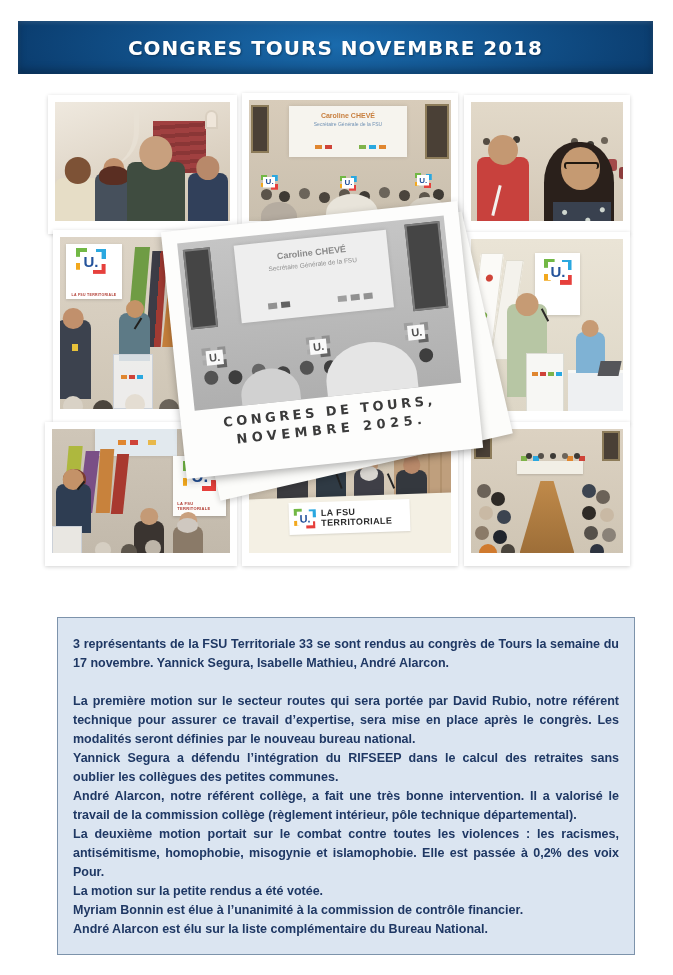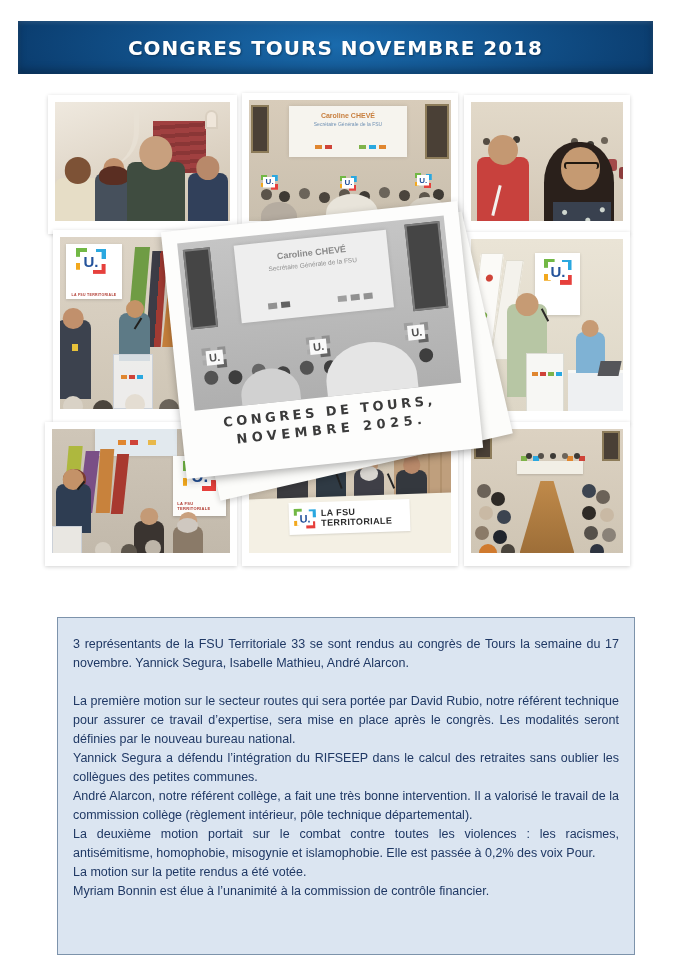--- a/index.html
+++ b/index.html
@@ -64,21 +64,21 @@
   .pol-photo{position:relative;width:100%;height:168px;overflow:hidden;
     background:linear-gradient(#cfc8ba,#b9b1a0);filter:grayscale(1) contrast(.95);}
   .pol-caption{margin-top:7px;text-align:center;color:#3b3b3b;font-weight:700;
     font-family:"DejaVu Sans", sans-serif;}
   .pol-caption .l1{font-size:13px;letter-spacing:3.5px;}
   .pol-caption .l2{font-size:13px;letter-spacing:4.5px;margin-top:3px;}
 
   
   .article{position:absolute;left:57px;top:617px;width:578px;height:338px;
     background:#dbe5f1;border:1px solid #7d93ab;padding:17px 15px;
-    color:var(--navy);font-size:12.5px;font-weight:400;line-height:19px;
+    color:var(--navy);font-size:12.5px;font-weight:700;line-height:19px;
     text-align:justify;}
   .para{margin:0;}
   .para.blank{height:19px;}
 
   
   .ph-a{background:linear-gradient(160deg,#efe9df 0%,#ddd3c4 55%,#cfc4b2 100%);}
   .ph-b{background:linear-gradient(#d8ccba,#c9bfae);}
   .ph-c{background:linear-gradient(#e2d9c9,#d4c9b8);}
   .ph-d{background:linear-gradient(#ddd4c6,#cfc6b6);}
   .ph-e{background:linear-gradient(#eae4d6,#ddd6c6);}
@@ -280,13 +280,14 @@
 
 <div class="article">
     <p class="para">3 représentants de la FSU Territoriale 33 se sont rendus au congrès de Tours la semaine du 17 novembre. Yannick Segura, Isabelle Mathieu, André Alarcon.</p>
     <p class="para blank"></p>
     <p class="para">La première motion sur le secteur routes qui sera portée par David Rubio, notre référent technique pour assurer ce travail d’expertise,  sera mise en place après le congrès. Les modalités seront définies par le nouveau bureau national.</p>
     <p class="para">Yannick Segura a défendu l’intégration du RIFSEEP dans le calcul des retraites sans oublier les collègues des petites communes.</p>
     <p class="para">André Alarcon, notre référent collège, a fait une très bonne intervention. Il a valorisé le travail de la commission collège (règlement intérieur, pôle technique départemental).</p>
     <p class="para">La deuxième motion portait sur le combat contre toutes les violences : les racismes, antisémitisme, homophobie, misogynie et islamophobie. Elle est passée à 0,2% des voix Pour.</p>
     <p class="para">La motion sur la petite rendus a été votée.</p>
     <p class="para">Myriam Bonnin est élue à l’unanimité à la commission de contrôle financier.</p>
+    <p class="para">André Alarcon est élu sur la liste complémentaire du Bureau National.</p>
   </div>
 
 </body></html>

